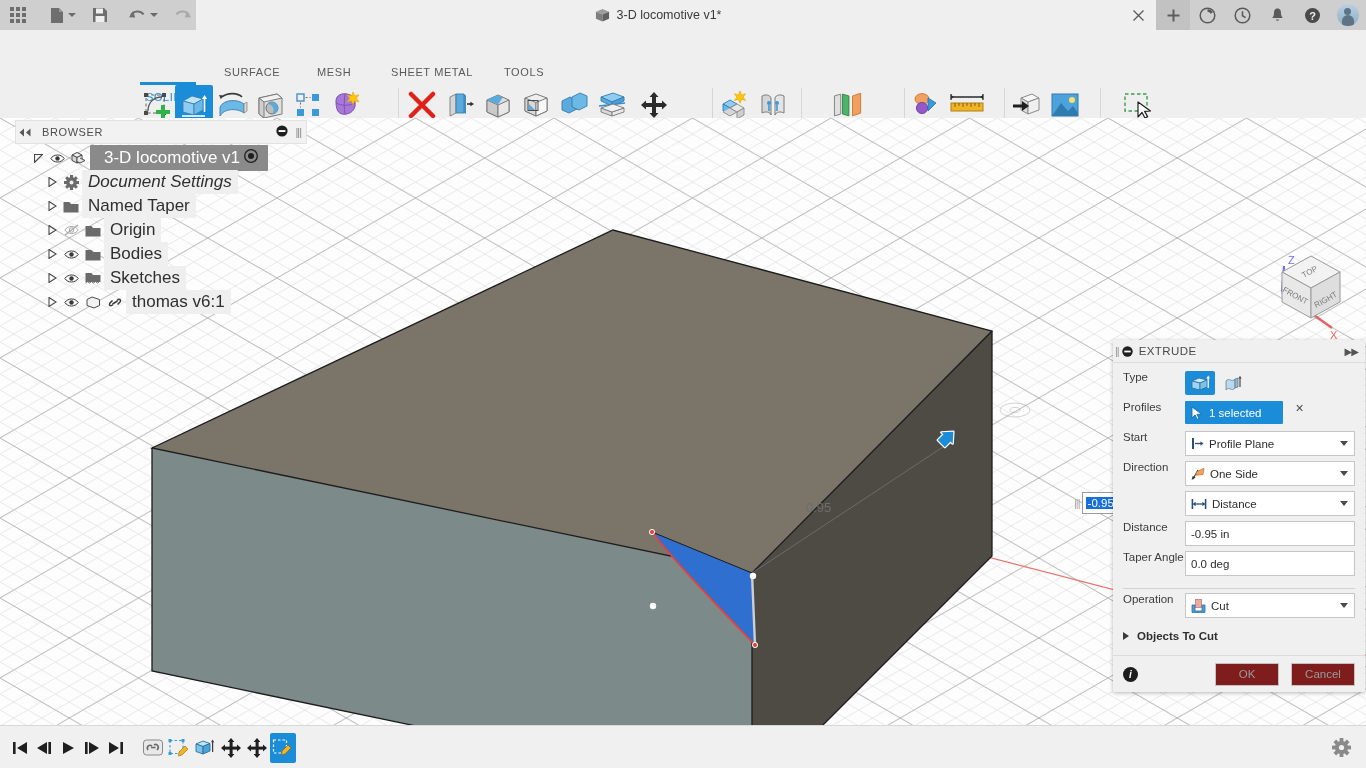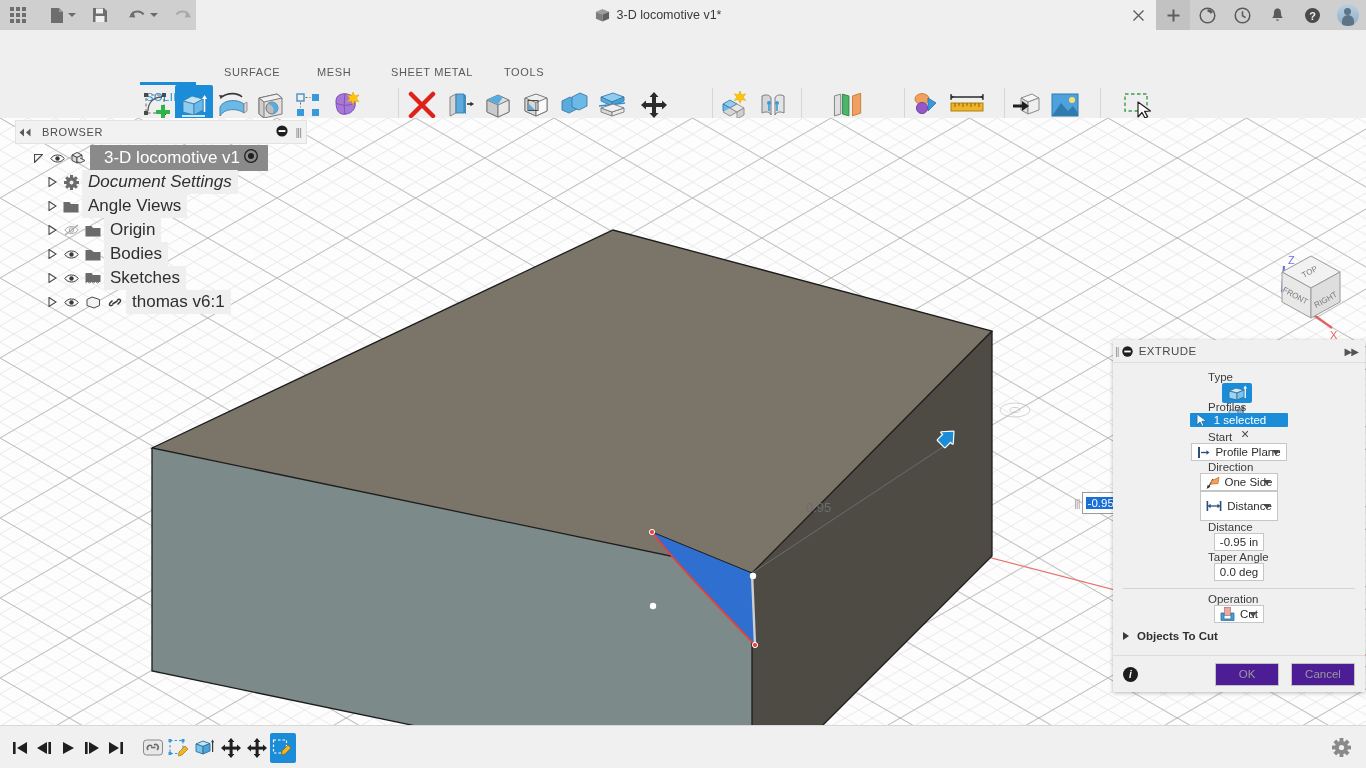--- a/index.html
+++ b/index.html
@@ -68,36 +68,36 @@
   .troot-dot{margin-left:-24px;cursor:pointer;}
 
   
   #extrude{position:absolute;left:1113px;top:222px;width:252px;background:#f0f0f0;box-shadow:0 1px 4px rgba(0,0,0,.28);font-size:11.5px;color:#333;}
   #ex-head{height:22px;display:flex;align-items:center;background:#f0f0f0;border-bottom:1px solid #dedede;}
   #ex-grip{font-size:11px;color:#999;letter-spacing:-1px;padding:0 3px 0 2px;cursor:grab;}
   #ex-collapse{margin-right:6px;cursor:pointer;display:flex;}
   #ex-title{font-size:11.5px;color:#4a4a4a;letter-spacing:.4px;}
   #ex-expand{position:absolute;right:7px;cursor:pointer;color:#555;font-size:10px;letter-spacing:-1px;}
   #ex-body{padding:8px 0 6px 0;background:#f0f0f0;}
-  .exrow{display:flex;align-items:center;height:30px;padding:0 10px;flex-direction:column;}
+  .exrow{display:flex;height:30px;padding:0 10px;}
   .exlabel{width:62px;font-size:11.5px;color:#3c3c3c;flex:0 0 auto;}
   .extypebtn{width:30px;height:24px;display:flex;align-items:center;justify-content:center;cursor:pointer;border-radius:2px;margin-right:4px;}
   .extypebtn.sel{background:#1b8cd8;}
   .exsel{background:#1b8cd8;color:#fff;height:23px;display:flex;align-items:center;padding:0 22px 0 6px;border-radius:1px;cursor:pointer;font-size:11.5px;}
   .exclear{margin-left:12px;cursor:pointer;color:#4a4a4a;font-size:14px;line-height:1;}
   .exdd{flex:1;height:23px;background:#fff;border:1px solid #c6c6c6;display:flex;align-items:center;padding:0 5px;cursor:pointer;position:relative;}
   .exdd .ddtext{margin-left:5px;font-size:11.5px;color:#2d2d2d;}
   .exdd .ddcaret{position:absolute;right:6px;width:0;height:0;border-left:4px solid transparent;border-right:4px solid transparent;border-top:5px solid #4a4a4a;}
   .exfield{flex:1;height:23px;background:#fff;border:1px solid #c6c6c6;display:flex;align-items:center;padding:0 5px;font-size:11.5px;color:#2d2d2d;cursor:text;}
   #exdivider{height:1px;background:#d3d3d3;margin:7px 10px 4px 10px;}
   #ex-objects{display:flex;align-items:center;height:26px;padding:0 10px;cursor:pointer;}
   #ex-objects .otri{width:0;height:0;border-top:4.5px solid transparent;border-bottom:4.5px solid transparent;border-left:6px solid #3a3a3a;margin-right:8px;}
   #ex-objects .otxt{font-size:11.5px;color:#2f2f2f;font-weight:bold;}
   #ex-foot{height:36px;border-top:1px solid #dcdcdc;display:flex;align-items:center;padding:0 10px;background:#f0f0f0;}
-  .exbtn{height:21px;min-width:62px;border:1px solid #c2c2c2;background:#4c1d95;color:#9a9a9a;display:flex;align-items:center;justify-content:center;
+  .exbtn{height:21px;min-width:62px;border:1px solid #c2c2c2;background:#7f1d1d;color:#9a9a9a;display:flex;align-items:center;justify-content:center;
     font-size:11.5px;cursor:pointer;border-radius:1px;}
   #ex-ok{position:absolute;right:86px;}
   #ex-cancel{position:absolute;right:10px;}
   #ex-info{width:15px;height:15px;border-radius:50%;background:#1d1d1d;color:#fff;font-size:10px;font-weight:bold;
     display:flex;align-items:center;justify-content:center;font-style:italic;cursor:pointer;}
 
   
   #floatin{position:absolute;left:1074px;top:374px;display:flex;align-items:center;}
   #floatin .fi-grip{font-size:11px;color:#aaa;letter-spacing:-1px;padding-right:2px;}
   #floatin .fi-box{width:66px;height:20px;background:#fff;border:1px solid #9b9b9b;display:flex;align-items:center;padding:0 3px;cursor:text;}
@@ -627,21 +627,21 @@
       <span class="tarrow">
         <svg width="9" height="10" viewBox="0 0 9 10">
             <path d="M1 0.5 L8 5 L1 9.5 Z" fill="none" stroke="#4a4a4a" stroke-width="1.1"></path>
           </svg>
       </span>
       <span class="ticon">
         <svg width="16" height="13" viewBox="0 0 16 13">
             <path d="M0.5 2 h6 l1.5 2 h7.5 v8.5 h-15 Z" fill="#6a6a6a"></path>
           </svg>
       </span>
-      <span class="tlabel">Angle Views</span>
+      <span class="tlabel">Named Taper</span>
     </div>
 
     <div class="tnode" style="padding-left:14px;">
       <span class="tarrow">
         <svg width="9" height="10" viewBox="0 0 9 10">
             <path d="M1 0.5 L8 5 L1 9.5 Z" fill="none" stroke="#4a4a4a" stroke-width="1.1"></path>
           </svg>
       </span>
       <span class="teye">
         <svg width="15" height="12" viewBox="0 0 15 12">

